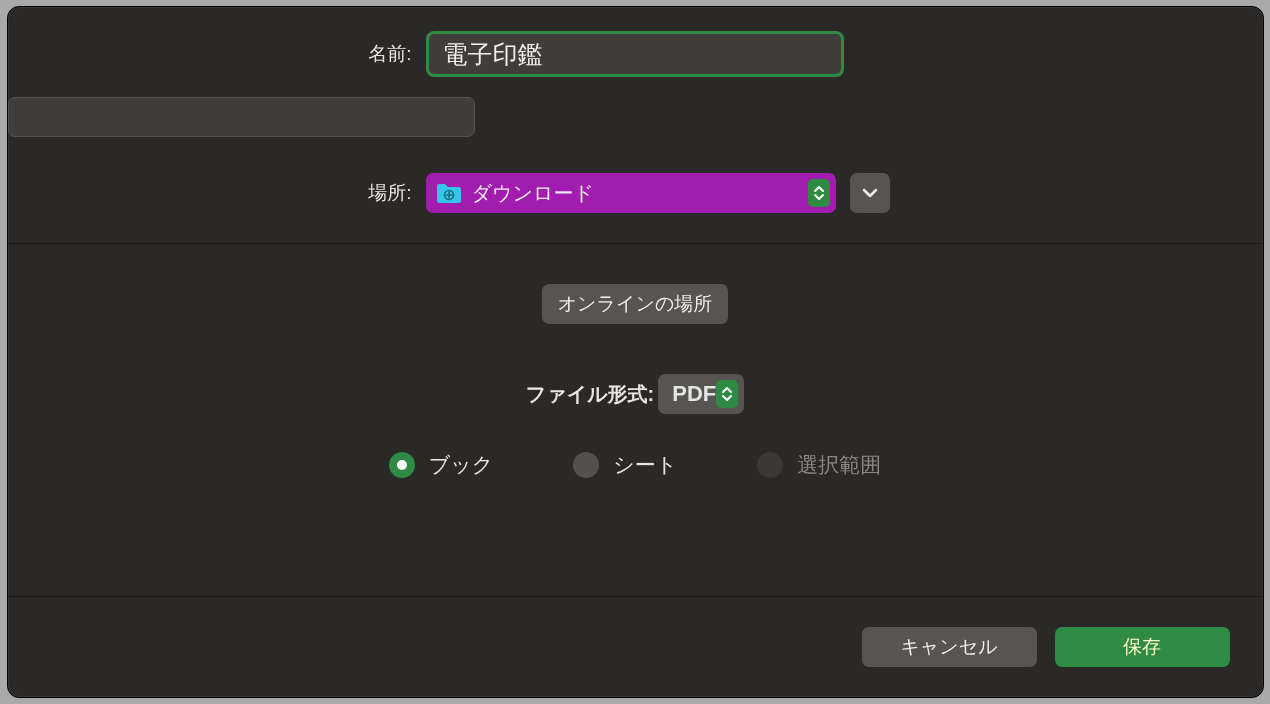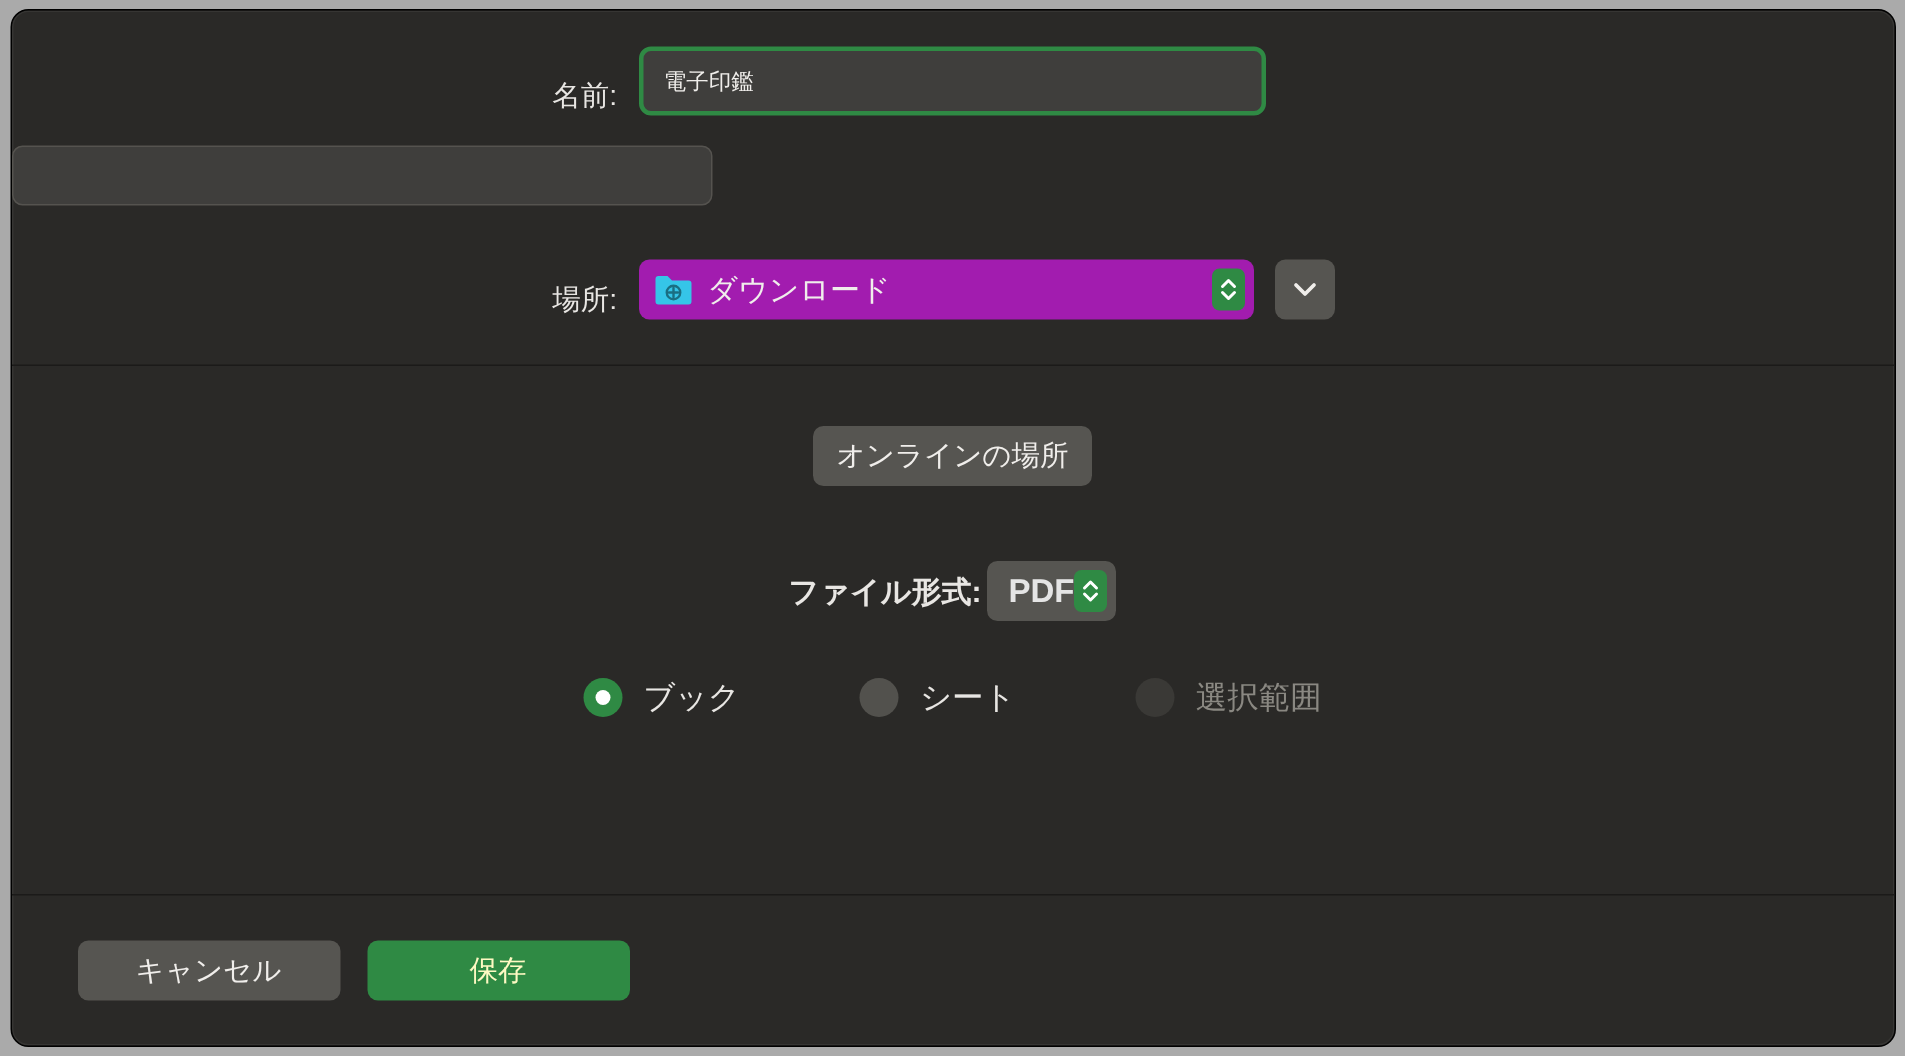--- a/index.html
+++ b/index.html
@@ -28,40 +28,40 @@
       box-shadow: 0 0 0 1px rgba(255,255,255,0.06) inset;
     }
 
     
     .section-top {
       padding: 24px 0 30px 0;
       border-bottom: 1px solid #1b1a19;
     }
     .row {
       display: flex;
-      align-items: flex-end;
+      align-items: center;
       margin-bottom: 20px;
     }
     .row:last-child { margin-bottom: 0; }
     .label {
       width: 418px;
       text-align: right;
       color: #e8e6e3;
       font-size: 19px;
       padding-right: 14px;
     }
 
     .name-input {
       width: 418px;
       height: 46px;
       background: #3f3e3c;
       border: 3px solid #2f8a44;
       border-radius: 8px;
       color: #f0eeeb;
-      font-size: 15px;
+      font-size: 25px;
       padding: 0 14px;
       outline: none;
     }
 
     .tags-input {
       width: 467px;
       height: 40px;
       background: #3f3e3c;
       border: 1px solid #55534f;
       border-radius: 7px;
@@ -214,21 +214,22 @@
     .radio-selected .radio-label,
     .radio-unselected .radio-label { color: #e8e6e3; }
     .radio-disabled .radio-label { color: #8a8882; }
     .radio-disabled { cursor: not-allowed; text-align: center; }
 
     
     .section-bottom {
       height: 100px;
       display: flex;
       align-items: center;
-      padding: 0 44px;
+      justify-content: flex-end;
+      padding: 0 33px;
       gap: 18px;
     }
     .btn {
       height: 40px;
       border: none;
       border-radius: 7px;
       font-size: 19px;
       padding: 0 30px;
       cursor: pointer;
     }

